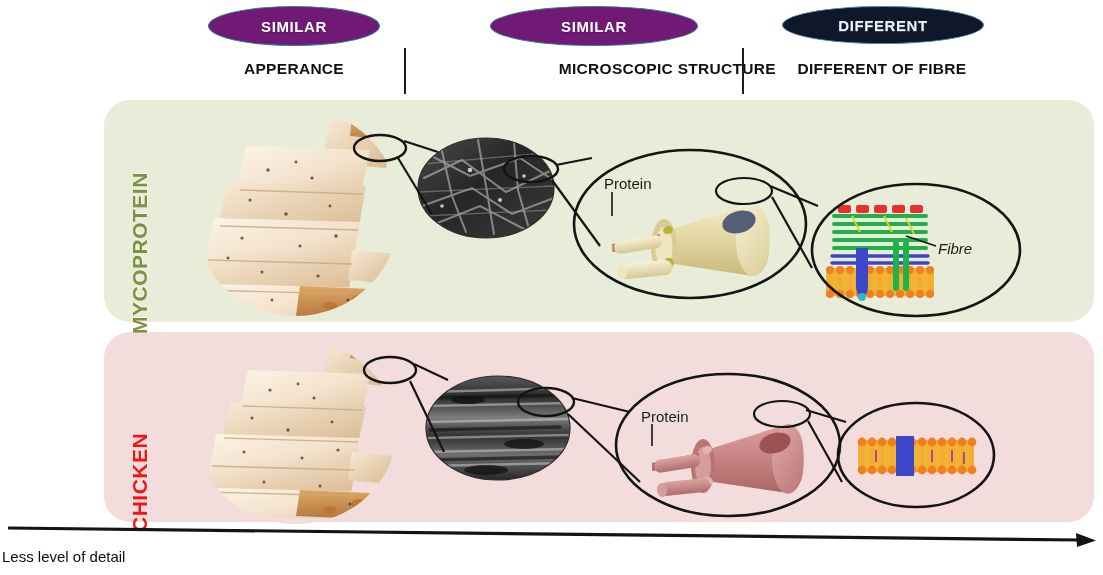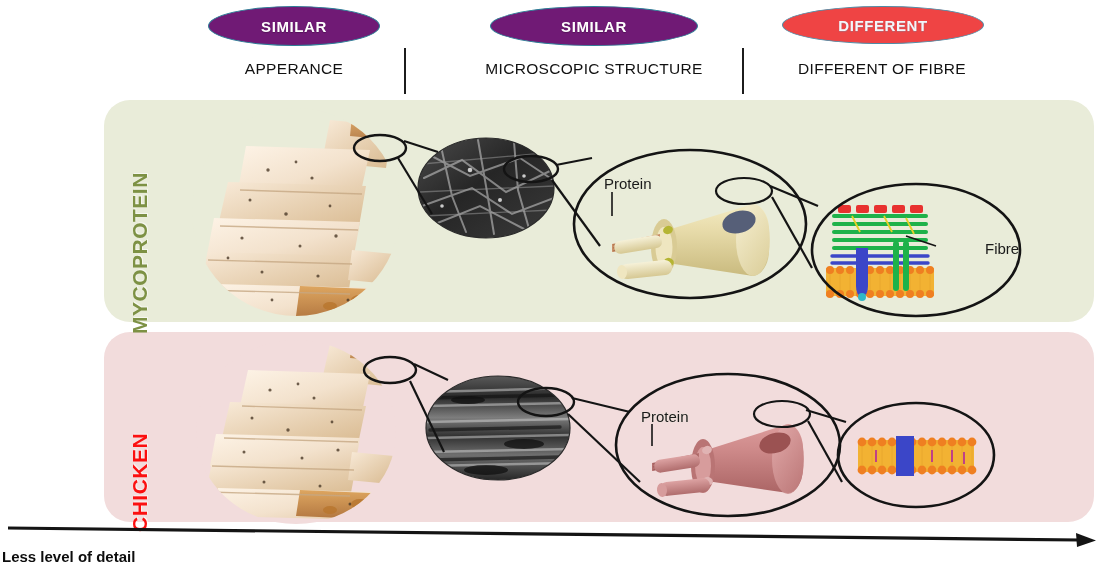--- a/index.html
+++ b/index.html
@@ -20,31 +20,31 @@
     font-size:15px;font-weight:bold;letter-spacing:.6px;
     color:#ffffff;
     text-shadow:0 1px 1px rgba(0,0,0,.25);
     box-sizing:border-box;
   }
   .verdict.v-similar{
     background:#701a75;
     border:1.5px solid #2d7d96;
   }
   .verdict.v-different{
-    background:#ef4444;
+    background:#0f172a;
     border:1.5px solid #4d8ba6;
     color:#f3f6fa;
     text-shadow:0 1px 1px rgba(120,140,160,.45);
   }
 
   
   .col-caption{
     position:absolute;
     text-align:center;
-    font-size:15.5px;font-weight:normal;
+    font-size:15.5px;font-weight:bold;
     color:#111111;
     letter-spacing:.3px;
     white-space:nowrap;
   }
   .col-divider{
     position:absolute;
     width:2px;
     background:#1c1c1c;
   }
 
@@ -76,21 +76,21 @@
     position:absolute;
     font-size:15px;
     color:#1a1a1a;
     white-space:nowrap;
     text-shadow:0 0 2px rgba(233,236,217,.9);
   }
 
   
   .axis-text{
     position:absolute;
-    font-size:15px;font-weight:bold;
+    font-size:15px;font-weight:normal;
     color:#0d0d0d;
     white-space:nowrap;
   }
 </style>
 </head>
 <body>
 
 <div id="stage">
 
   <div class="band band-myco" style="left:104px;top:100px;width:990px;height:222px;"></div>
@@ -98,28 +98,28 @@
   <div class="band band-chick" style="left:104px;top:332px;width:990px;height:190px;"></div>
 
   <div class="row-label myco" style="left:152px;top:310px;">MYCOPROTEIN</div>
   <div class="row-label chick" style="left:152px;top:508px;">CHICKEN</div>
 
   <div class="verdict v-similar" style="left:208px;top:6px;width:172px;height:40px;">SIMILAR</div>
   <div class="verdict v-similar" style="left:490px;top:6px;width:208px;height:40px;">SIMILAR</div>
   <div class="verdict v-different" style="left:782px;top:6px;width:202px;height:38px;">DIFFERENT</div>
 
   <div class="col-caption" style="left:194px;top:60px;width:200px;">APPERANCE</div>
-  <div class="col-caption" style="left:434px;top:60px;width:320px;">MICROSCOPIC STRUCTURE</div>
+  <div class="col-caption" style="left:456px;top:60px;width:320px;text-align:right;">MICROSCOPIC STRUCTURE</div>
   <div class="col-caption" style="left:762px;top:60px;width:240px;">DIFFERENT OF FIBRE</div>
 
   <div class="col-divider" style="left:404px;top:48px;height:46px;"></div>
   <div class="col-divider" style="left:742px;top:48px;height:46px;"></div>
 
   <div class="callout-label" style="left:604px;top:175px;">Protein</div>
-  <div class="callout-label" style="left:985px;top:240px;">Fibre</div>
+  <div class="callout-label" style="left:938px;top:240px;font-style:italic;">Fibre</div>
   <div class="callout-label" style="left:641px;top:408px;">Protein</div>
 
   <div class="axis-text" style="left:2px;top:548px;">Less level of detail</div>
 
   <svg id="overlay" viewBox="0 0 1103 575">
     <defs>
 
       <linearGradient id="meatA" x1="0" y1="0" x2="1" y2="1">
         <stop offset="0%" stop-color="#fdf3e6"></stop>
         <stop offset="55%" stop-color="#f3e2cd"></stop>

